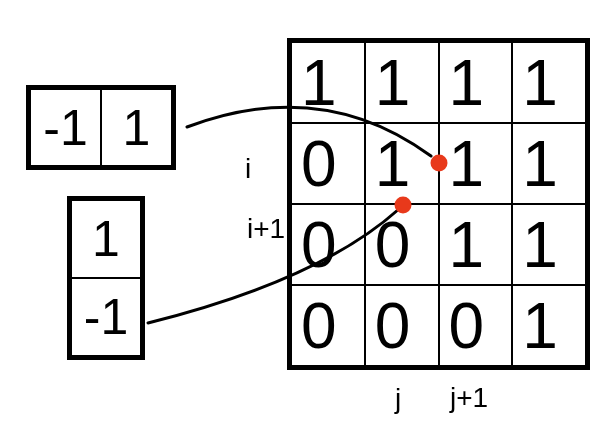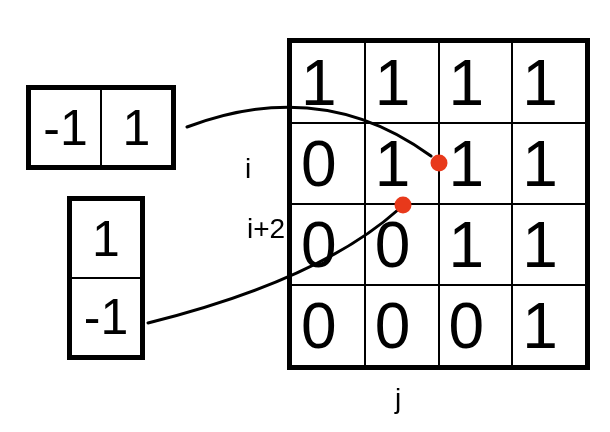--- a/index.html
+++ b/index.html
@@ -127,22 +127,23 @@
     <div class="cell">0</div>
     <div class="cell">1</div>
     <div class="cell">1</div>
     <div class="cell">0</div>
     <div class="cell">0</div>
     <div class="cell">0</div>
     <div class="cell">1</div>
   </div>
 
   <div class="axis-label label-i">i</div>
-  <div class="axis-label label-i1">i+2</div>
+  <div class="axis-label label-i1">i+1</div>
   <div class="axis-label label-j">j</div>
+  <div class="axis-label label-j1">j+1</div>
 
   <svg class="overlay" viewBox="0 0 610 432" xmlns="http://www.w3.org/2000/svg">
     <path d="M 187 127 Q 322 76 431 156" fill="none" stroke="#000000" stroke-width="3" stroke-linecap="round"></path>
     <path d="M 148 323 Q 320 280 399 209" fill="none" stroke="#000000" stroke-width="3" stroke-linecap="round"></path>
     <circle cx="439" cy="163" r="8.5" fill="#E8391B"></circle>
     <circle cx="403" cy="205" r="8.5" fill="#E8391B"></circle>
   </svg>
 
 </div>
 

